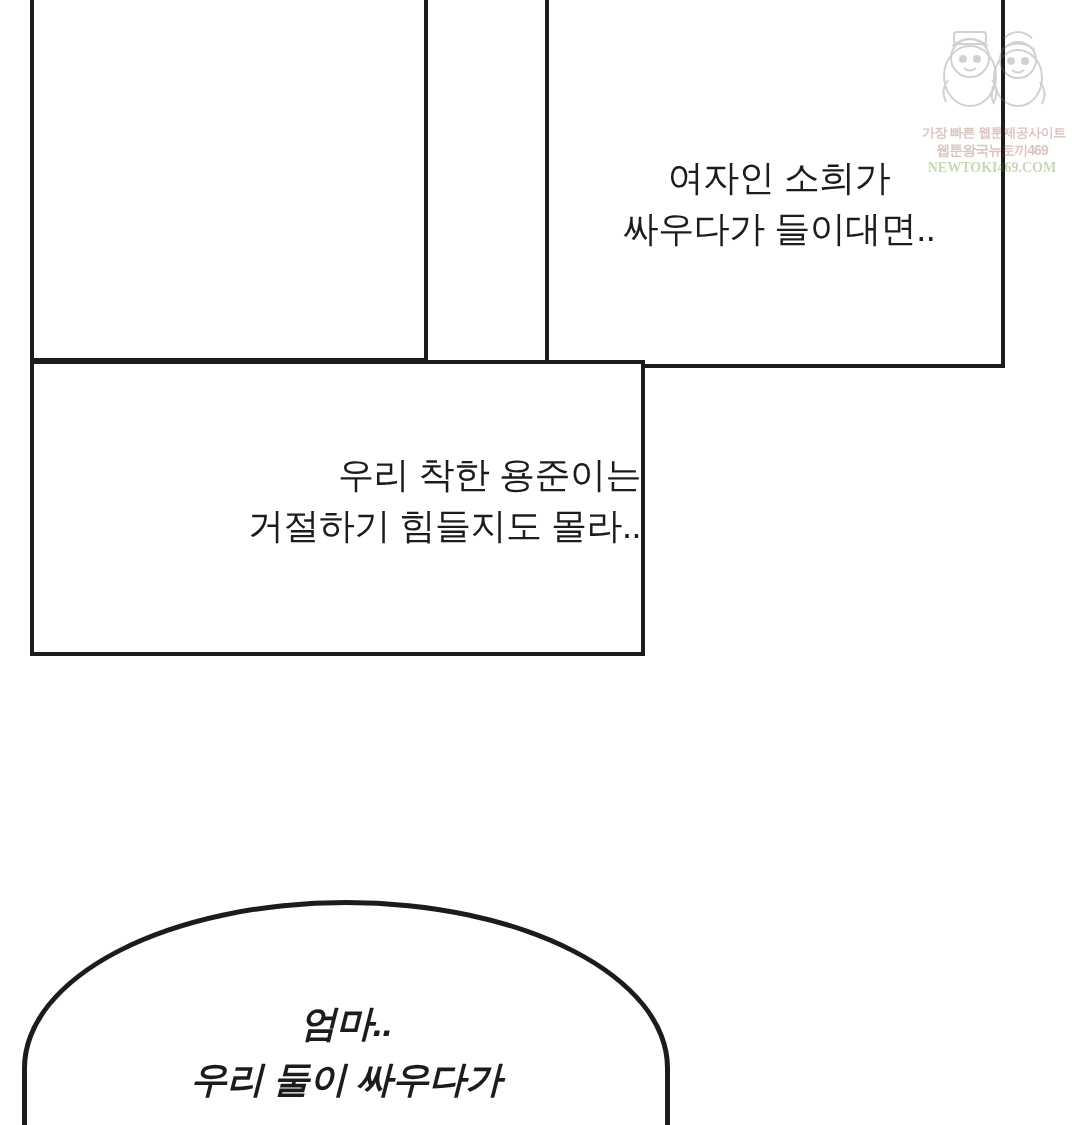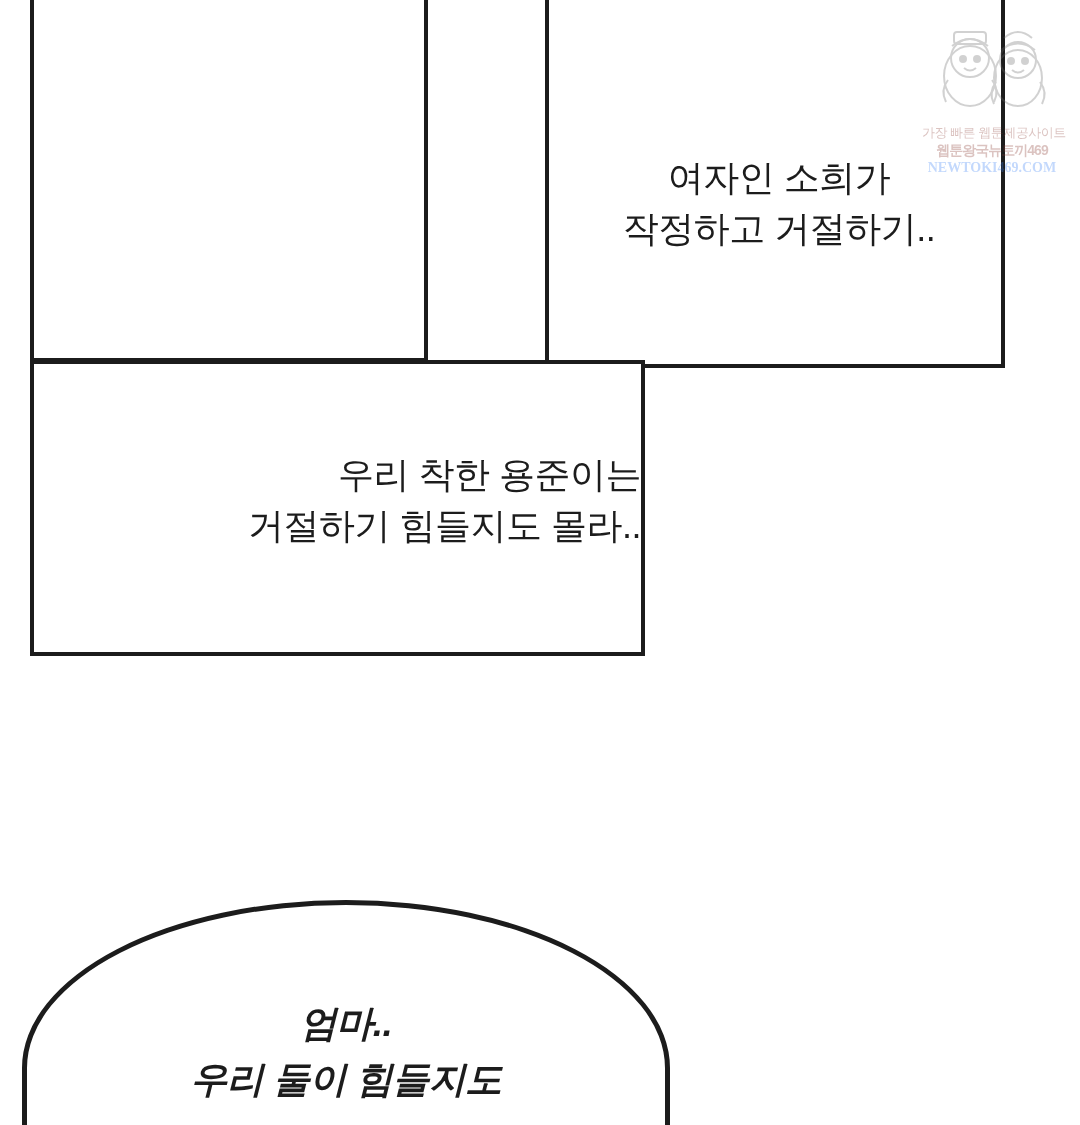--- a/index.html
+++ b/index.html
@@ -122,61 +122,61 @@
   .wm-lines {
     position: absolute;
     left: 0;
     top: 106px;
     width: 140px;
     text-align: center;
     color: #7a5c55;
   }
   .wm-l1 {
     font-size: 13px;
-    font-weight: 400;
+    font-weight: 700;
     letter-spacing: -0.5px;
     white-space: nowrap;
     color: #8a3b33;
   }
   .wm-l2 {
     font-size: 14px;
     font-weight: 700;
     letter-spacing: -1px;
     white-space: nowrap;
     color: #8a3b33;
   }
   .wm-l3 {
     font-family: "Liberation Serif", serif;
     font-size: 14px;
     font-weight: 700;
     letter-spacing: 0px;
     white-space: nowrap;
-    color: #3b82f6;
+    color: #4d7c0f;
   }
 </style>
 </head>
 <body>
 
 <div class="panel balloon-a">
   
 </div>
 
 <div class="panel balloon-b">
   <div class="balloon-text text-b">여자인 소희가
-작정하고 거절하기..</div>
+싸우다가 들이대면..</div>
 </div>
 
 <div class="panel balloon-c">
   <div class="balloon-text text-c">우리 착한 용준이는
 거절하기 힘들지도 몰라..</div>
 </div>
 
 <div class="balloon-d"></div>
 <div class="text-d">엄마..
-우리 둘이 힘들지도</div>
+우리 둘이 싸우다가</div>
 
 <div class="watermark">
   <svg class="wm-figure" viewBox="0 0 124 118">
     <g fill="none" stroke="#6b6b6b" stroke-width="2">
 
       <ellipse cx="40" cy="58" rx="26" ry="30"></ellipse>
       <circle cx="40" cy="40" r="19"></circle>
       <path d="M22 28 q18 -14 36 0"></path>
       <rect x="24" y="14" width="32" height="12" rx="3"></rect>
       <circle cx="33" cy="41" r="3" fill="#6b6b6b"></circle>

